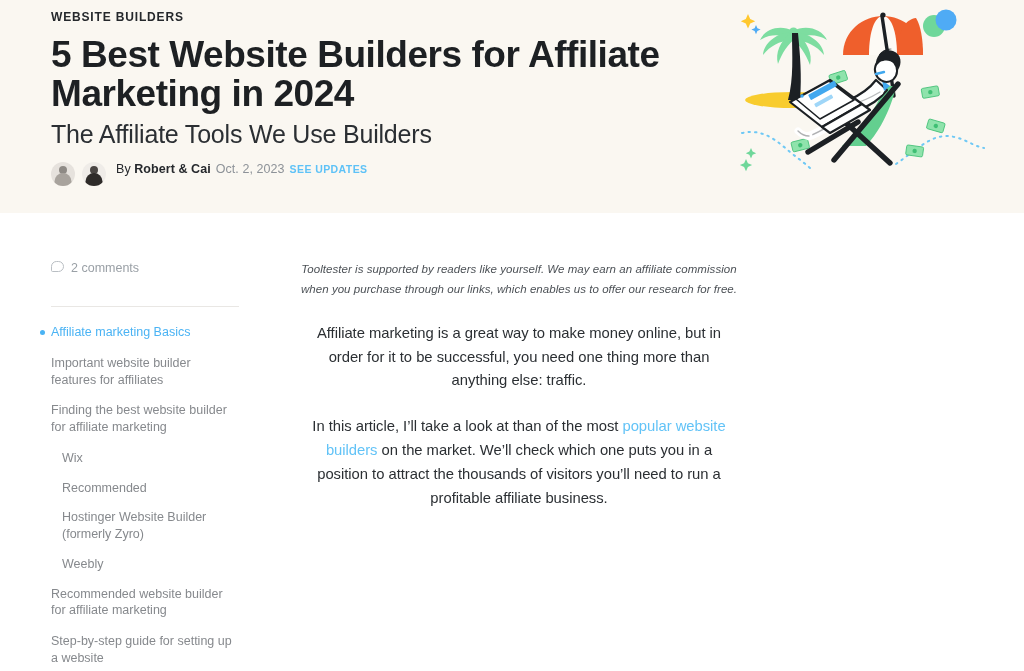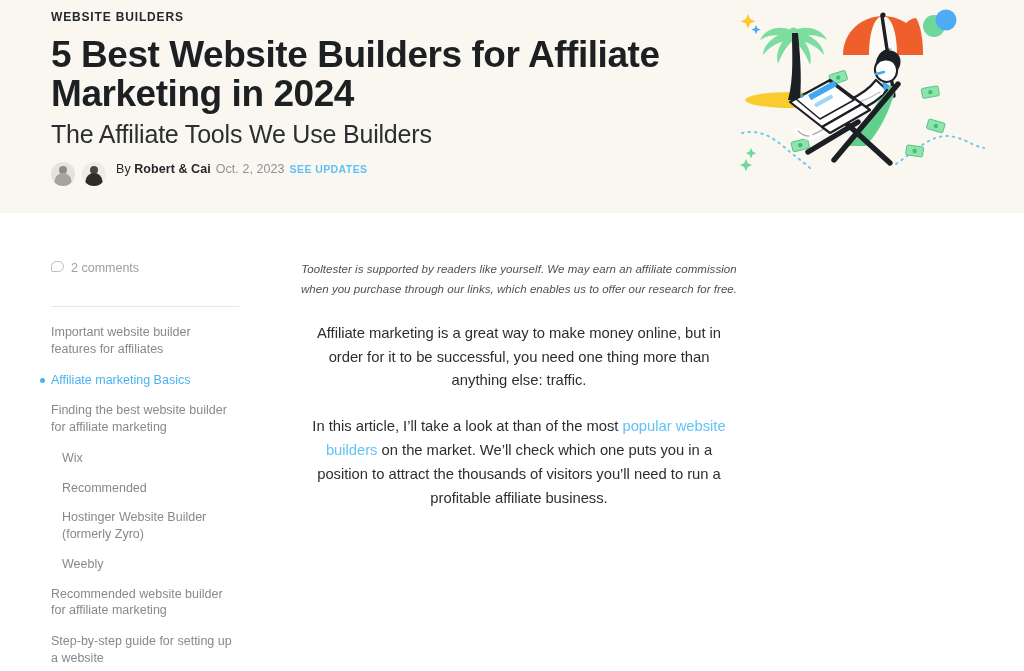--- a/index.html
+++ b/index.html
@@ -367,30 +367,30 @@
 
   <aside class="sidebar">
 
     <div class="comments-row">
       <span class="bubble"></span>
       <span>2 comments</span>
     </div>
 
     <nav class="toc">
 
-      <div class="toc-item">
-        <span>Important website builder features for affiliates</span>
-      </div>
-
       <div class="toc-item active">
         <span class="dot"></span>
         <span>Affiliate marketing Basics</span>
       </div>
 
       <div class="toc-item">
+        <span>Important website builder features for affiliates</span>
+      </div>
+
+      <div class="toc-item">
         <span>Finding the best website builder for affiliate marketing</span>
       </div>
 
 
       <div class="toc-item sub">
         <span>Wix</span>
       </div>
 
       <div class="toc-item sub">
         <span>Recommended</span>

